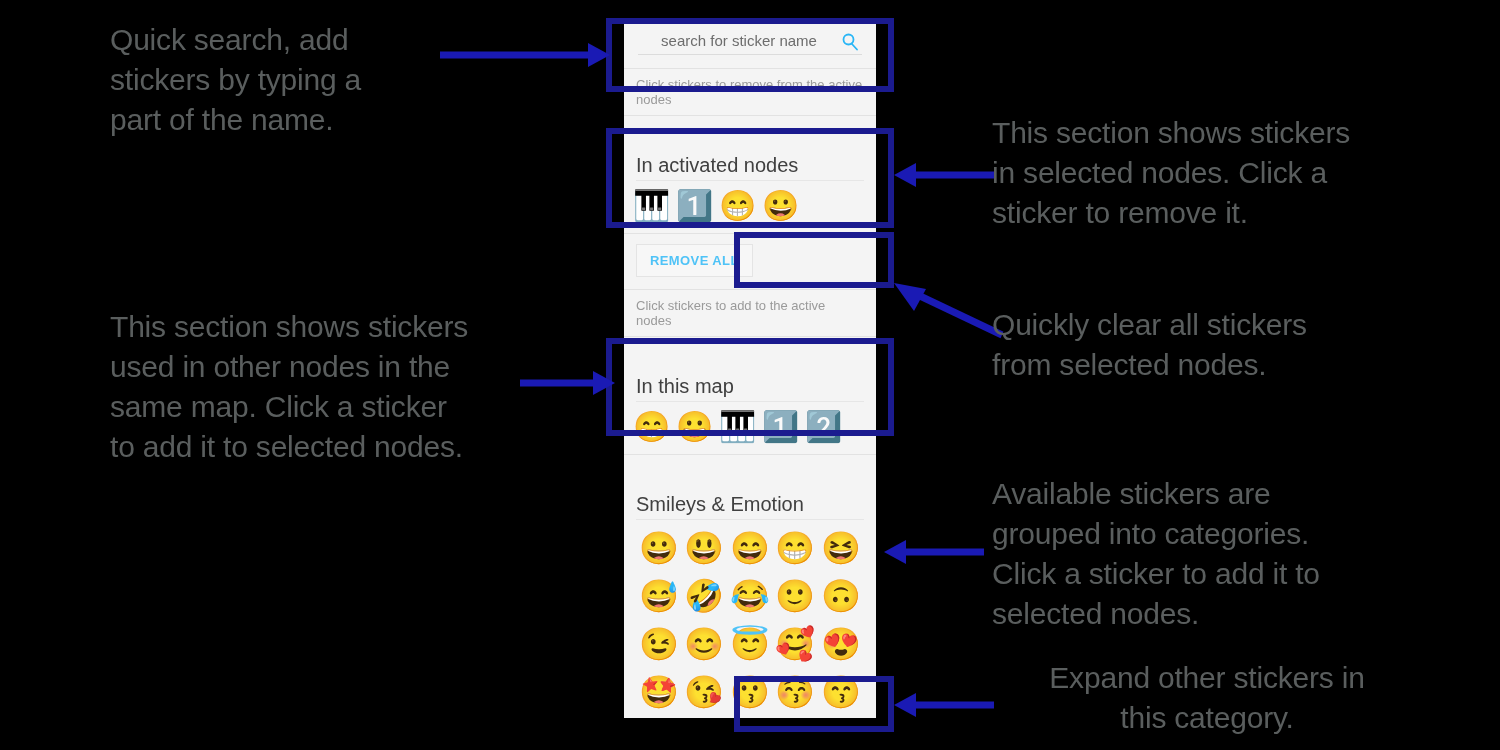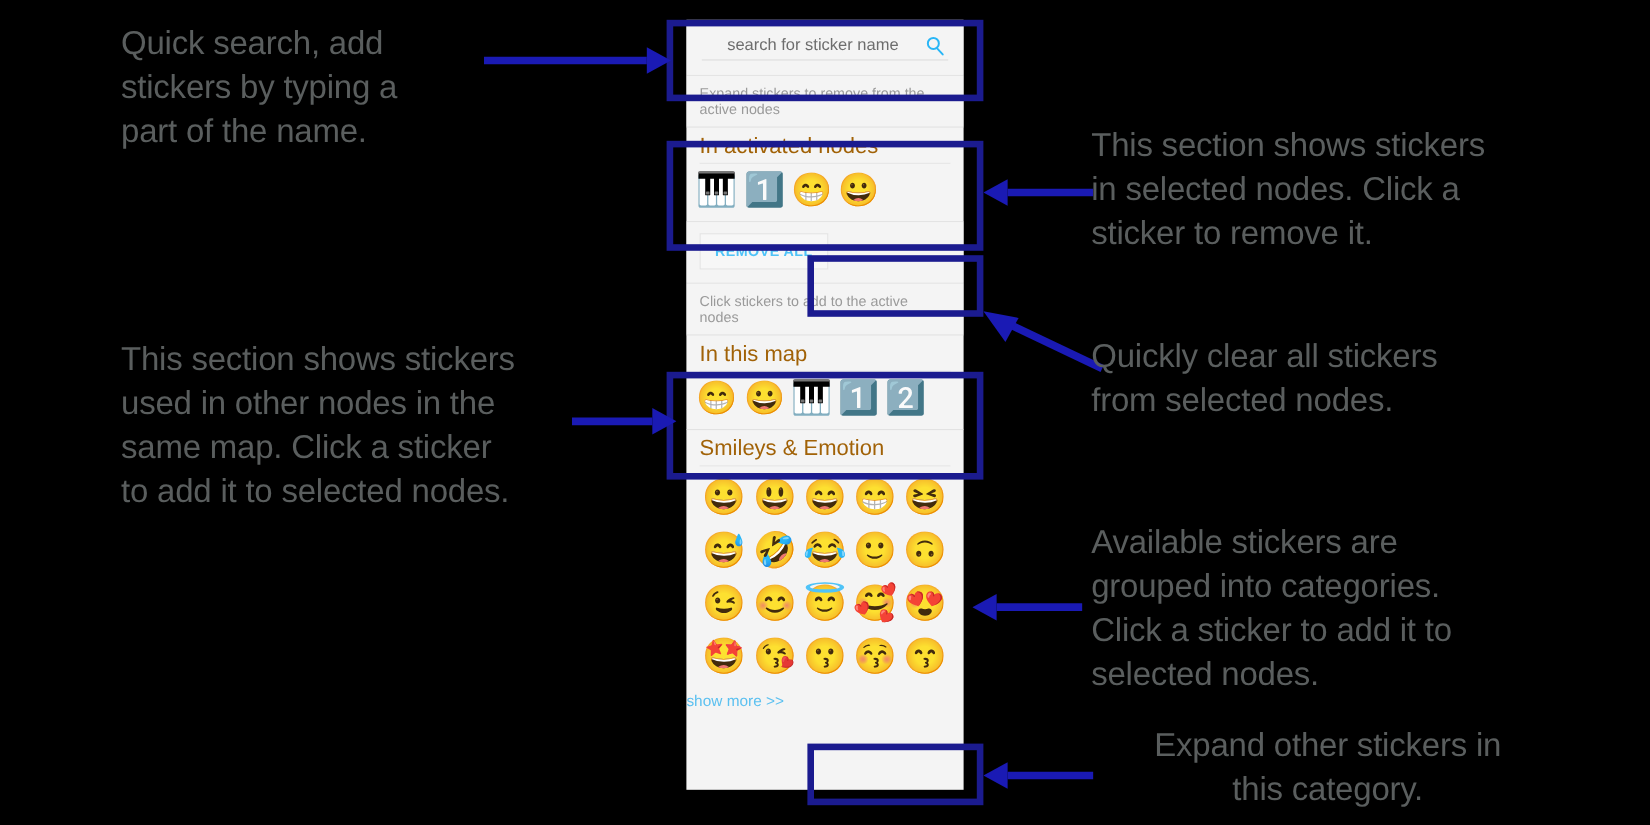--- a/index.html
+++ b/index.html
@@ -71,24 +71,25 @@
 
   .hint{
     color:#9a9a9a;
     font-size:13px;
     line-height:15px;
     padding:8px 12px 8px 12px;
     background:#f4f4f4;
   }
 
   .section-title{
-    color:#a16207;
+    color:#404040;
     font-size:20px;
     padding:6px 12px 3px 12px;
     font-weight:400;
+    margin-top:32px;
   }
   .title-rule{height:1px;background:#e6e6e6;margin:0 12px;}
 
   .sticker-row{
     display:flex;
     flex-wrap:wrap;
     padding:7px 10px 9px 10px;
     gap:7px;
   }
   .sticker{
@@ -144,21 +145,21 @@
       <input class="search-input" type="text" placeholder="search for sticker name" style="">
       <span class="search-icon">
         <svg width="20" height="20" viewBox="0 0 20 20">
           <circle cx="8.5" cy="7.5" r="5" fill="none" stroke="#29b6f6" stroke-width="1.8"></circle>
           <line x1="11.5" y1="11.5" x2="17" y2="17.5" stroke="#29b6f6" stroke-width="1.8" stroke-linecap="round"></line>
         </svg>
       </span>
     </div>
     <div class="sep"></div>
 
-    <div class="hint">Expand stickers to remove from the active nodes</div>
+    <div class="hint">Click stickers to remove from the active nodes</div>
     <div class="sep"></div>
 
     <div class="section-title">In activated nodes</div>
     <div class="title-rule"></div>
     <div class="sticker-row" id="row-activated">
         <div class="sticker">🎹</div>
         <div class="sticker">1️⃣</div>
         <div class="sticker">😁</div>
         <div class="sticker">😀</div>
       </div>

